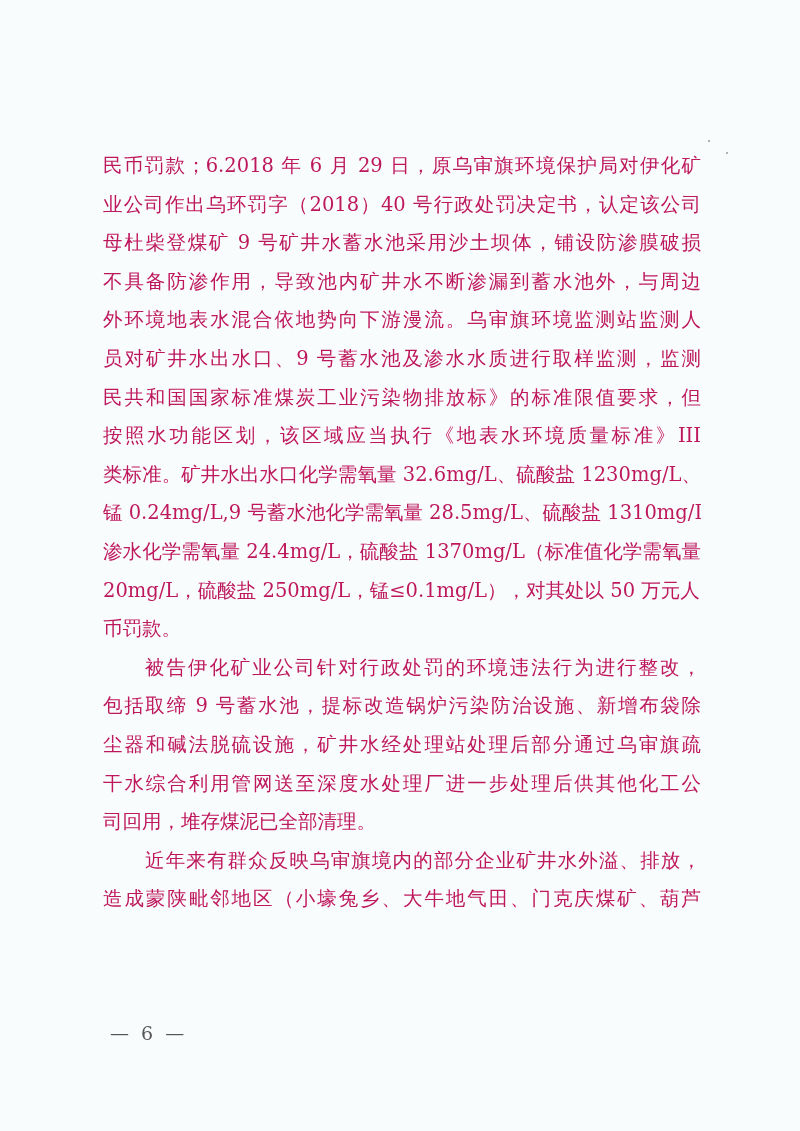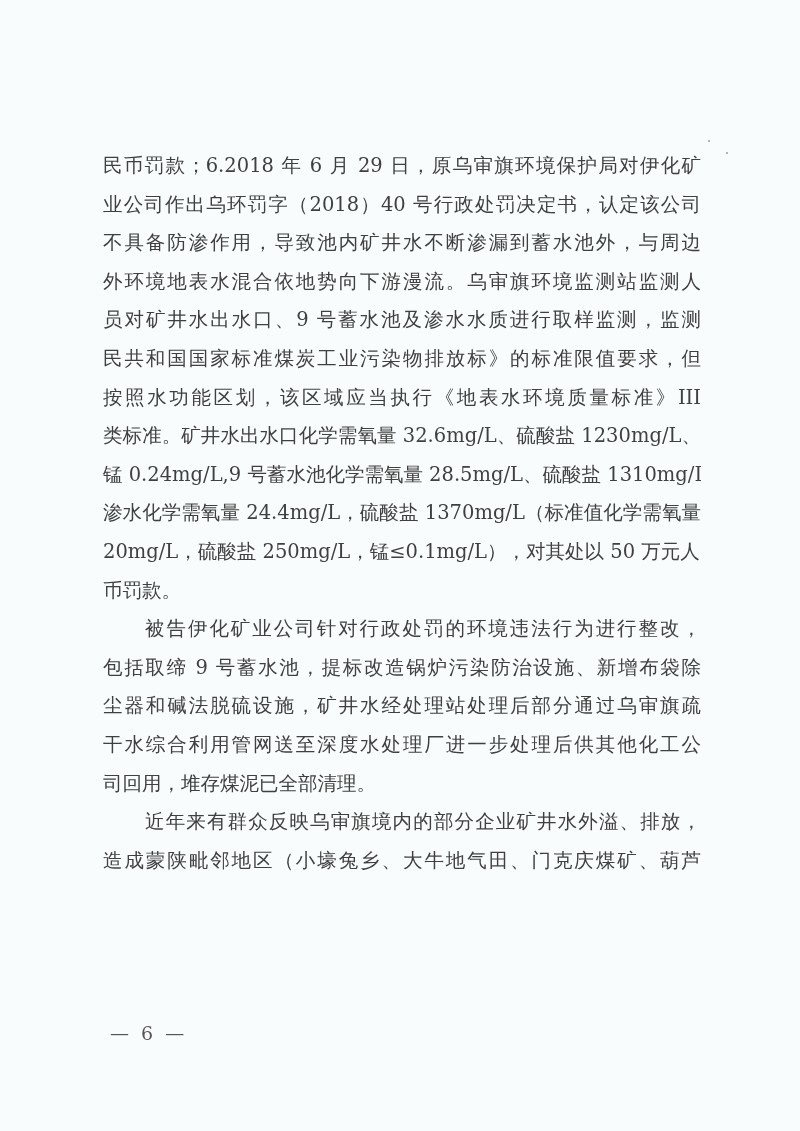--- a/index.html
+++ b/index.html
@@ -24,21 +24,21 @@
       left: 103px;
       top: 147px;
       width: 598px;
     }
     .line {
       display: block;
       height: 38.6px;
       line-height: 38.6px;
       font-family: "DejaVu Serif", "Liberation Serif", serif;
       font-size: 19.5px;
-      color: #404040;
+      color: #be185d;
       white-space: nowrap;
       text-align: justify;
       text-align-last: justify;
       overflow: hidden;
     }
     .line.last {
       text-align-last: left;
     }
     .line.indent {
       padding-left: 42px;
@@ -61,20 +61,21 @@
   </style>
 </head>
 <body>
 
 <div class="page">
 
   <div class="text-block">
 
     <span class="line">民币罚款；6.2018 年 6 月 29 日，原乌审旗环境保护局对伊化矿</span>
     <span class="line">业公司作出乌环罚字（2018）40 号行政处罚决定书，认定该公司</span>
+    <span class="line">母杜柴登煤矿 9 号矿井水蓄水池采用沙土坝体，铺设防渗膜破损</span>
     <span class="line">不具备防渗作用，导致池内矿井水不断渗漏到蓄水池外，与周边</span>
     <span class="line">外环境地表水混合依地势向下游漫流。乌审旗环境监测站监测人</span>
     <span class="line">员对矿井水出水口、9 号蓄水池及渗水水质进行取样监测，监测</span>
     <span class="line">民共和国国家标准煤炭工业污染物排放标》的标准限值要求，但</span>
     <span class="line">按照水功能区划，该区域应当执行《地表水环境质量标准》III</span>
     <span class="line">类标准。矿井水出水口化学需氧量 32.6mg/L、硫酸盐 1230mg/L、</span>
     <span class="line">锰 0.24mg/L,9 号蓄水池化学需氧量 28.5mg/L、硫酸盐 1310mg/L,</span>
     <span class="line">渗水化学需氧量 24.4mg/L，硫酸盐 1370mg/L（标准值化学需氧量</span>
     <span class="line">20mg/L，硫酸盐 250mg/L，锰≤0.1mg/L），对其处以 50 万元人民</span>
     <span class="line last">币罚款。</span>

